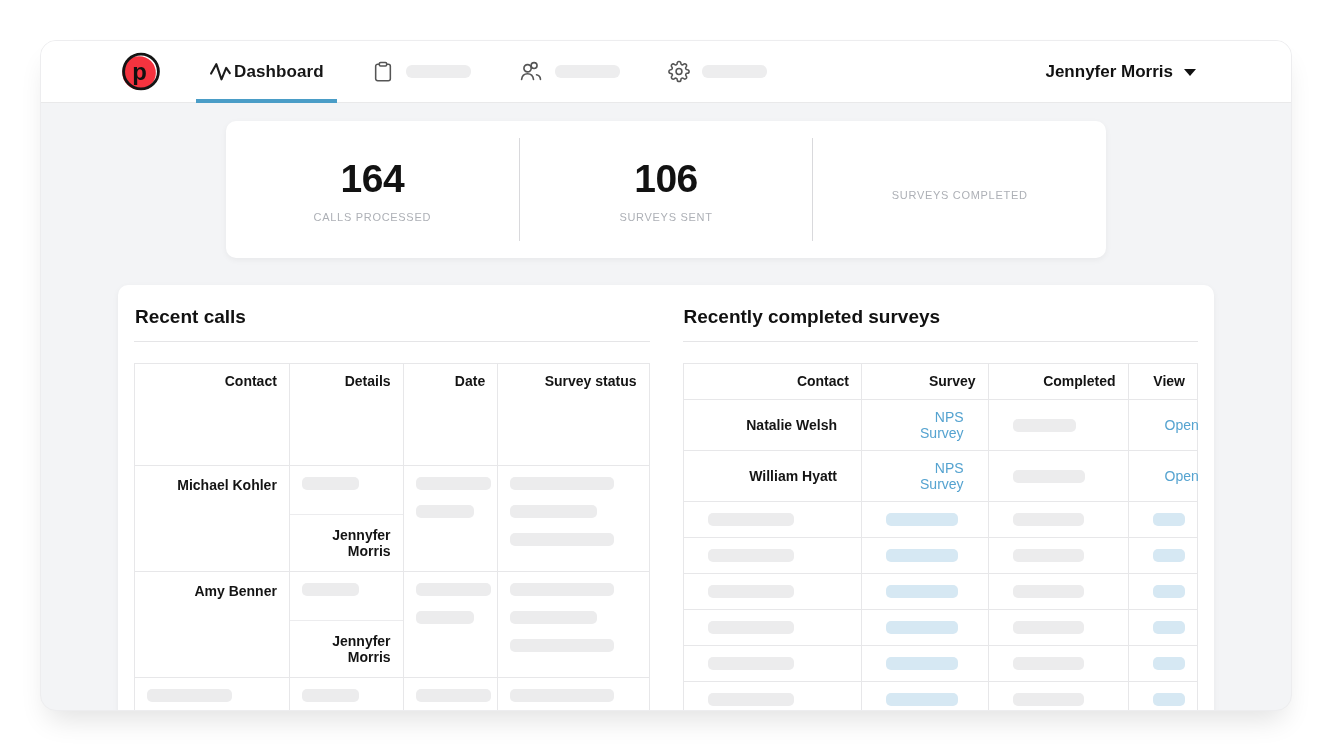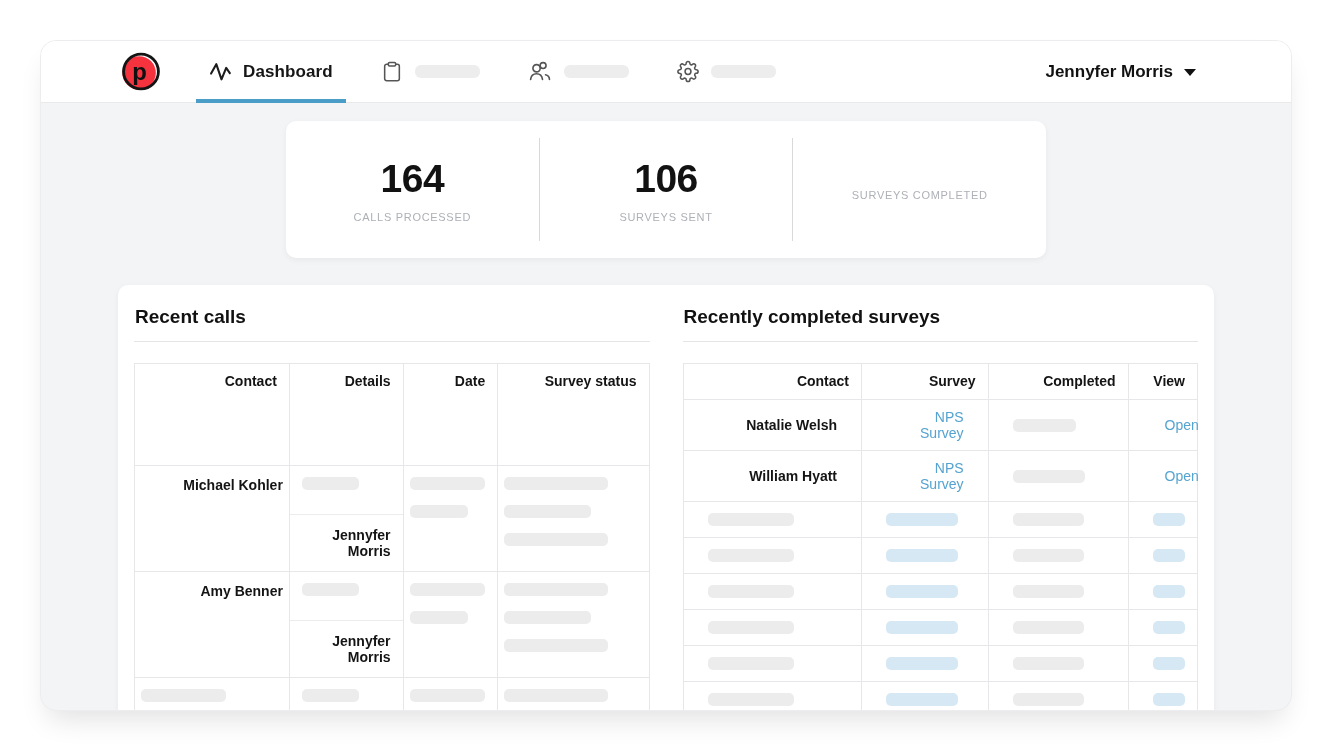--- a/index.html
+++ b/index.html
@@ -26,21 +26,21 @@
     background: #ffffff;
     border-bottom: 1px solid #e9e9ea;
     display: flex;
     align-items: center;
   }
   .brand-logo { margin-left: 78px; width: 44px; height: 44px; cursor: pointer; flex: 0 0 auto; }
   .nav-tab {
     position: relative;
     height: 62px;
     display: flex; align-items: center;
-    gap: 9px;
+    gap: 0;
     padding: 0 13px;
     cursor: pointer;
   }
   .nav-tab.dashboard { margin-left: 33px; }
   .nav-tab .tab-label {
     font-size: 17px; font-weight: 600; color: #161616; letter-spacing: 0.1px;
   }
   .nav-tab.active::after {
     content: "";
     position: absolute;
@@ -64,21 +64,21 @@
     width: 0; height: 0;
     border-left: 6px solid transparent;
     border-right: 6px solid transparent;
     border-top: 7px solid #111;
     margin-top: 2px;
   }
   .icon-stroke { stroke: #555; stroke-width: 1.7; fill: none; stroke-linecap: round; stroke-linejoin: round; }
   
   .content { height: 608px; overflow: hidden; }
   .stats-card {
-    width: 760px; height: 137px;
+    width: 880px; height: 137px;
     margin: 18px auto 0;
     background: #ffffff;
     border-radius: 10px;
     box-shadow: 0 2px 6px rgba(0,0,0,0.05);
     display: flex; align-items: center;
   }
   .stat { flex: 1; text-align: center; }
   .stat-value { font-size: 39px; font-weight: 600; color: #121212; letter-spacing: -0.5px; }
   .stat-label {
     margin-top: 10px;
@@ -113,21 +113,21 @@
   .section th, .section td {
     border: 1px solid #e7e7e9;
     text-align: right;
     vertical-align: top;
   }
   .section th {
     font-weight: 700; color: #141414;
     padding: 9px 12px;
     height: 36px;
   }
-  .section td { padding: 11px 6px; }
+  .section td { padding: 11px 12px; }
   .cell-name { font-weight: 600; color: #141414; }
   .ph { height: 13px; background: #ececed; border-radius: 5px; }
   .ph-blue { background: #d6e8f3; }
   .ph-stack { display: flex; flex-direction: column; gap: 15px; }
   
   .calls-table td.details-cell { padding: 0; }
   .det-top { height: 49px; padding: 11px 12px; border-bottom: 1px solid #ececee; }
   .det-bottom { padding: 12px 12px; }
   .calls-table tr { height: 102px; }
   .link { color: #55a3d0; cursor: pointer; text-decoration: none; margin-left: 12px; }

